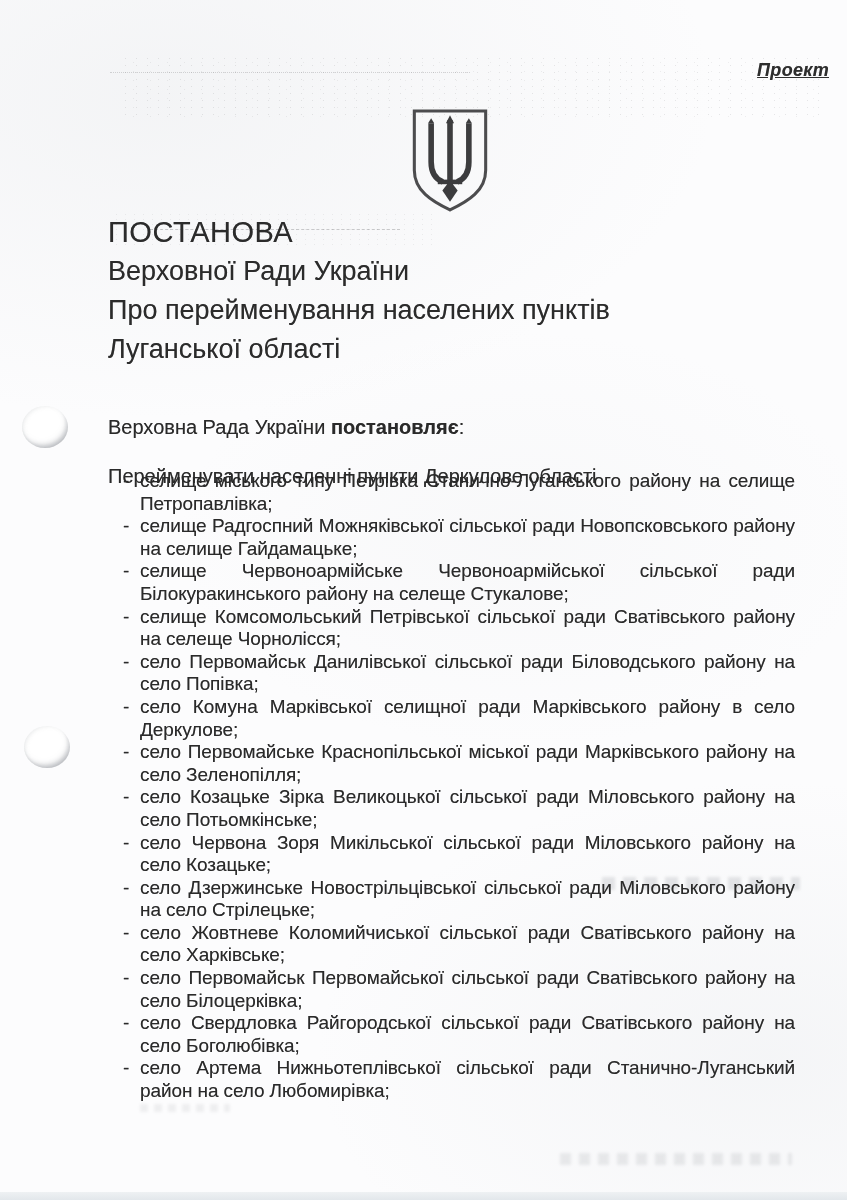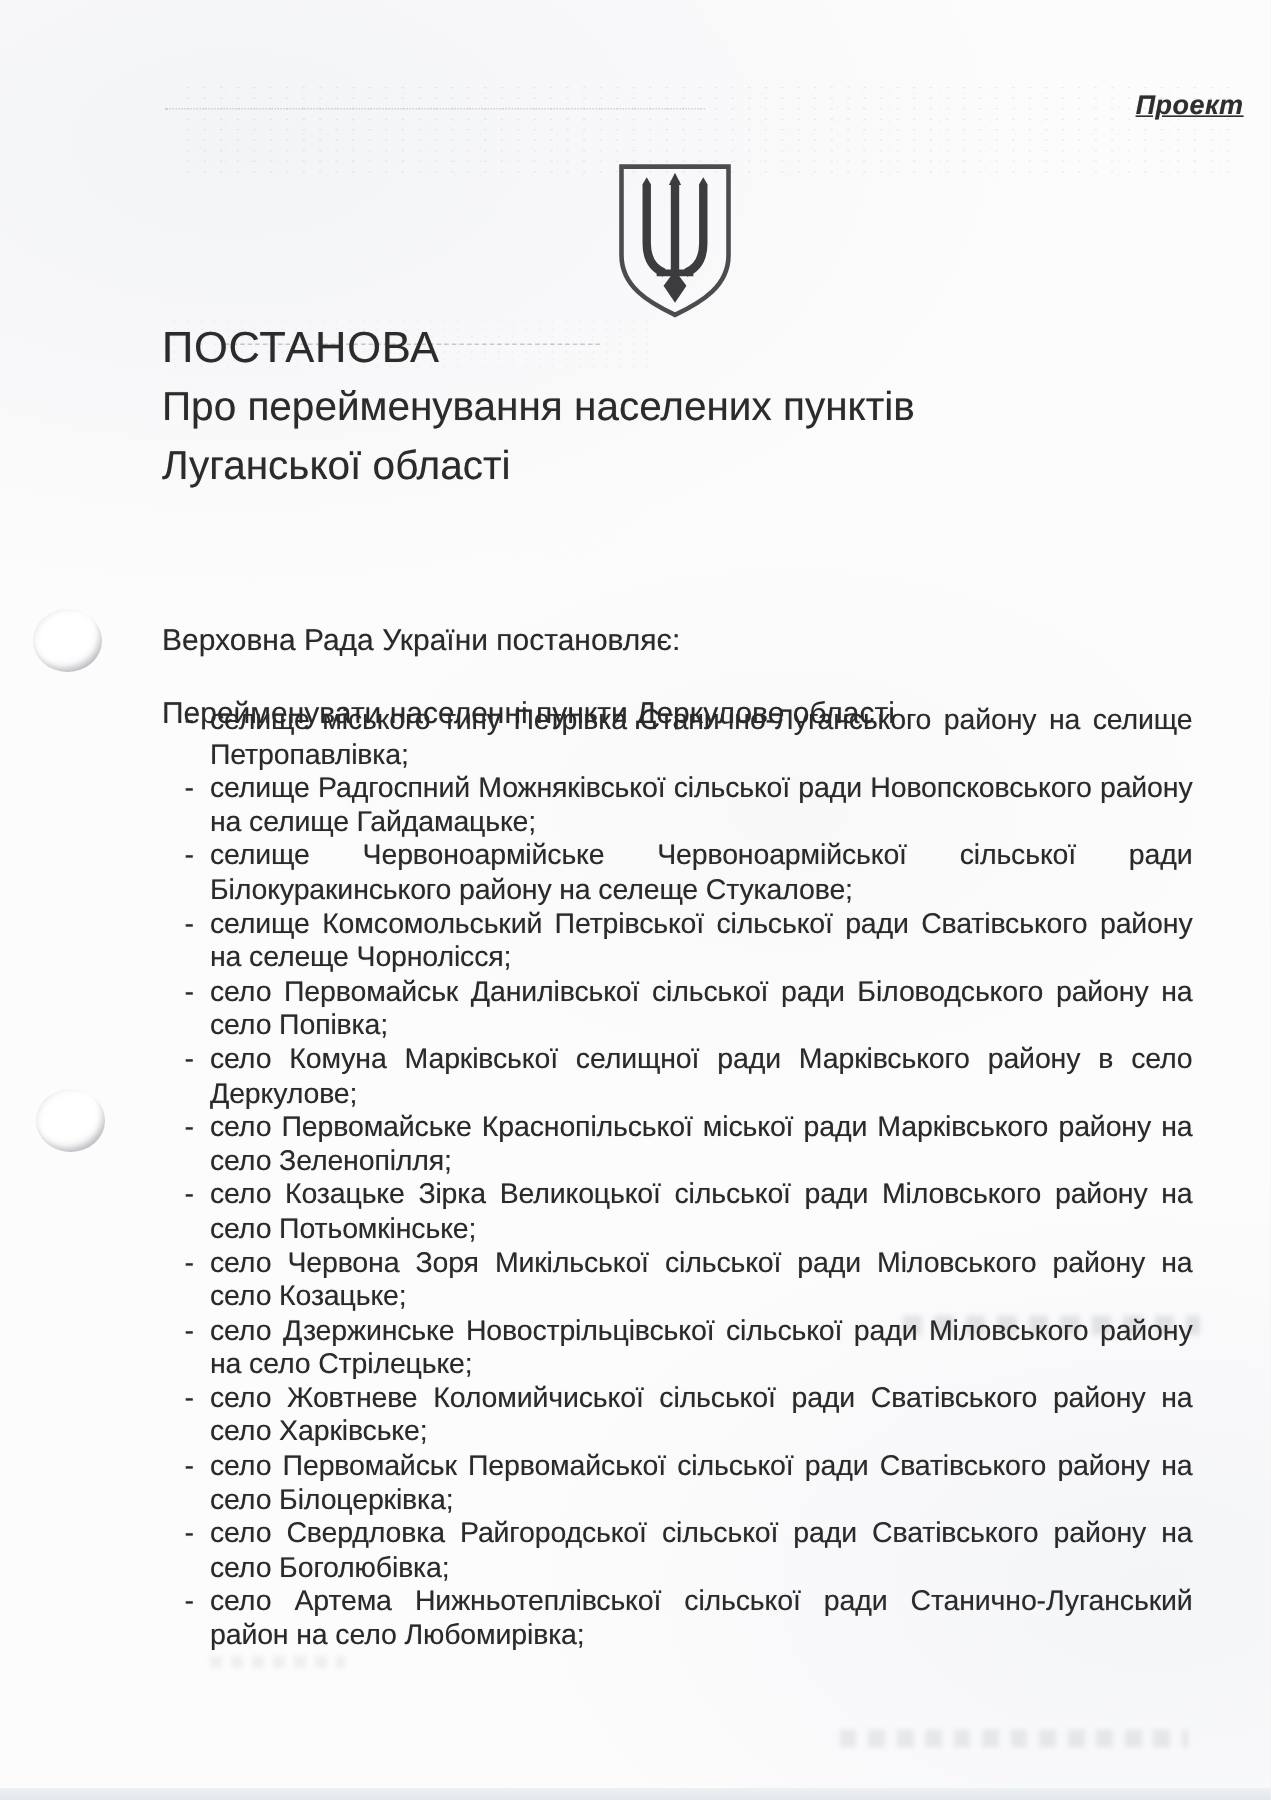--- a/index.html
+++ b/index.html
@@ -38,21 +38,21 @@
     position:absolute;top:212px;left:108px;width:687px;
     text-align:left;color:#2b2b2b;
   }
   .title-line1{font-size:29px;line-height:40px;letter-spacing:.5px;}
   .title-line2,.title-line3,.title-line4{font-size:27px;line-height:39px;}
   
   .intro{
     position:absolute;top:394px;left:108px;width:687px;
     font-size:20px;line-height:26px;color:#2a2a2a;
   }
-  .intro .b{font-weight:normal;}
+  .intro .b{font-weight:bold;}
   .lead{
     position:absolute;top:443px;left:108px;width:687px;
     font-size:20px;line-height:26px;color:#2a2a2a;
   }
   .rename-list{
     position:absolute;top:470px;left:140px;width:655px;
     margin:0;padding:0;list-style:none;
     font-size:19px;line-height:22.6px;color:#2a2a2a;
     letter-spacing:-0.1px;
   }
@@ -149,20 +149,21 @@
       </g>
       <path d="M39 16 L43 8 L47 16 Z" fill="#3c3c3e"></path>
       <path d="M43 72 L50.5 82 L43 93 L35.5 82 Z" fill="#3c3c3e"></path>
       <path d="M21.5 16 L24.5 11 L27.5 16 Z" fill="#3c3c3e"></path>
       <path d="M58.5 16 L61.5 11 L64.5 16 Z" fill="#3c3c3e"></path>
     </svg>
   </div>
 
   <div class="title-block">
     <div class="title-line1">ПОСТАНОВА</div>
+    <div class="title-line2">Верховної Ради України</div>
     <div class="title-line3">Про перейменування населених пунктів</div>
     <div class="title-line4">Луганської області</div>
   </div>
 
   <p class="intro"><span>Верховна Рада України </span><span class="b">постановляє</span><span>:</span></p>
 
   <p class="lead">Перейменувати населенні пункти Деркулове області</p>
 
   <ul class="rename-list" id="rename-list">
     <li class="rename-item">

